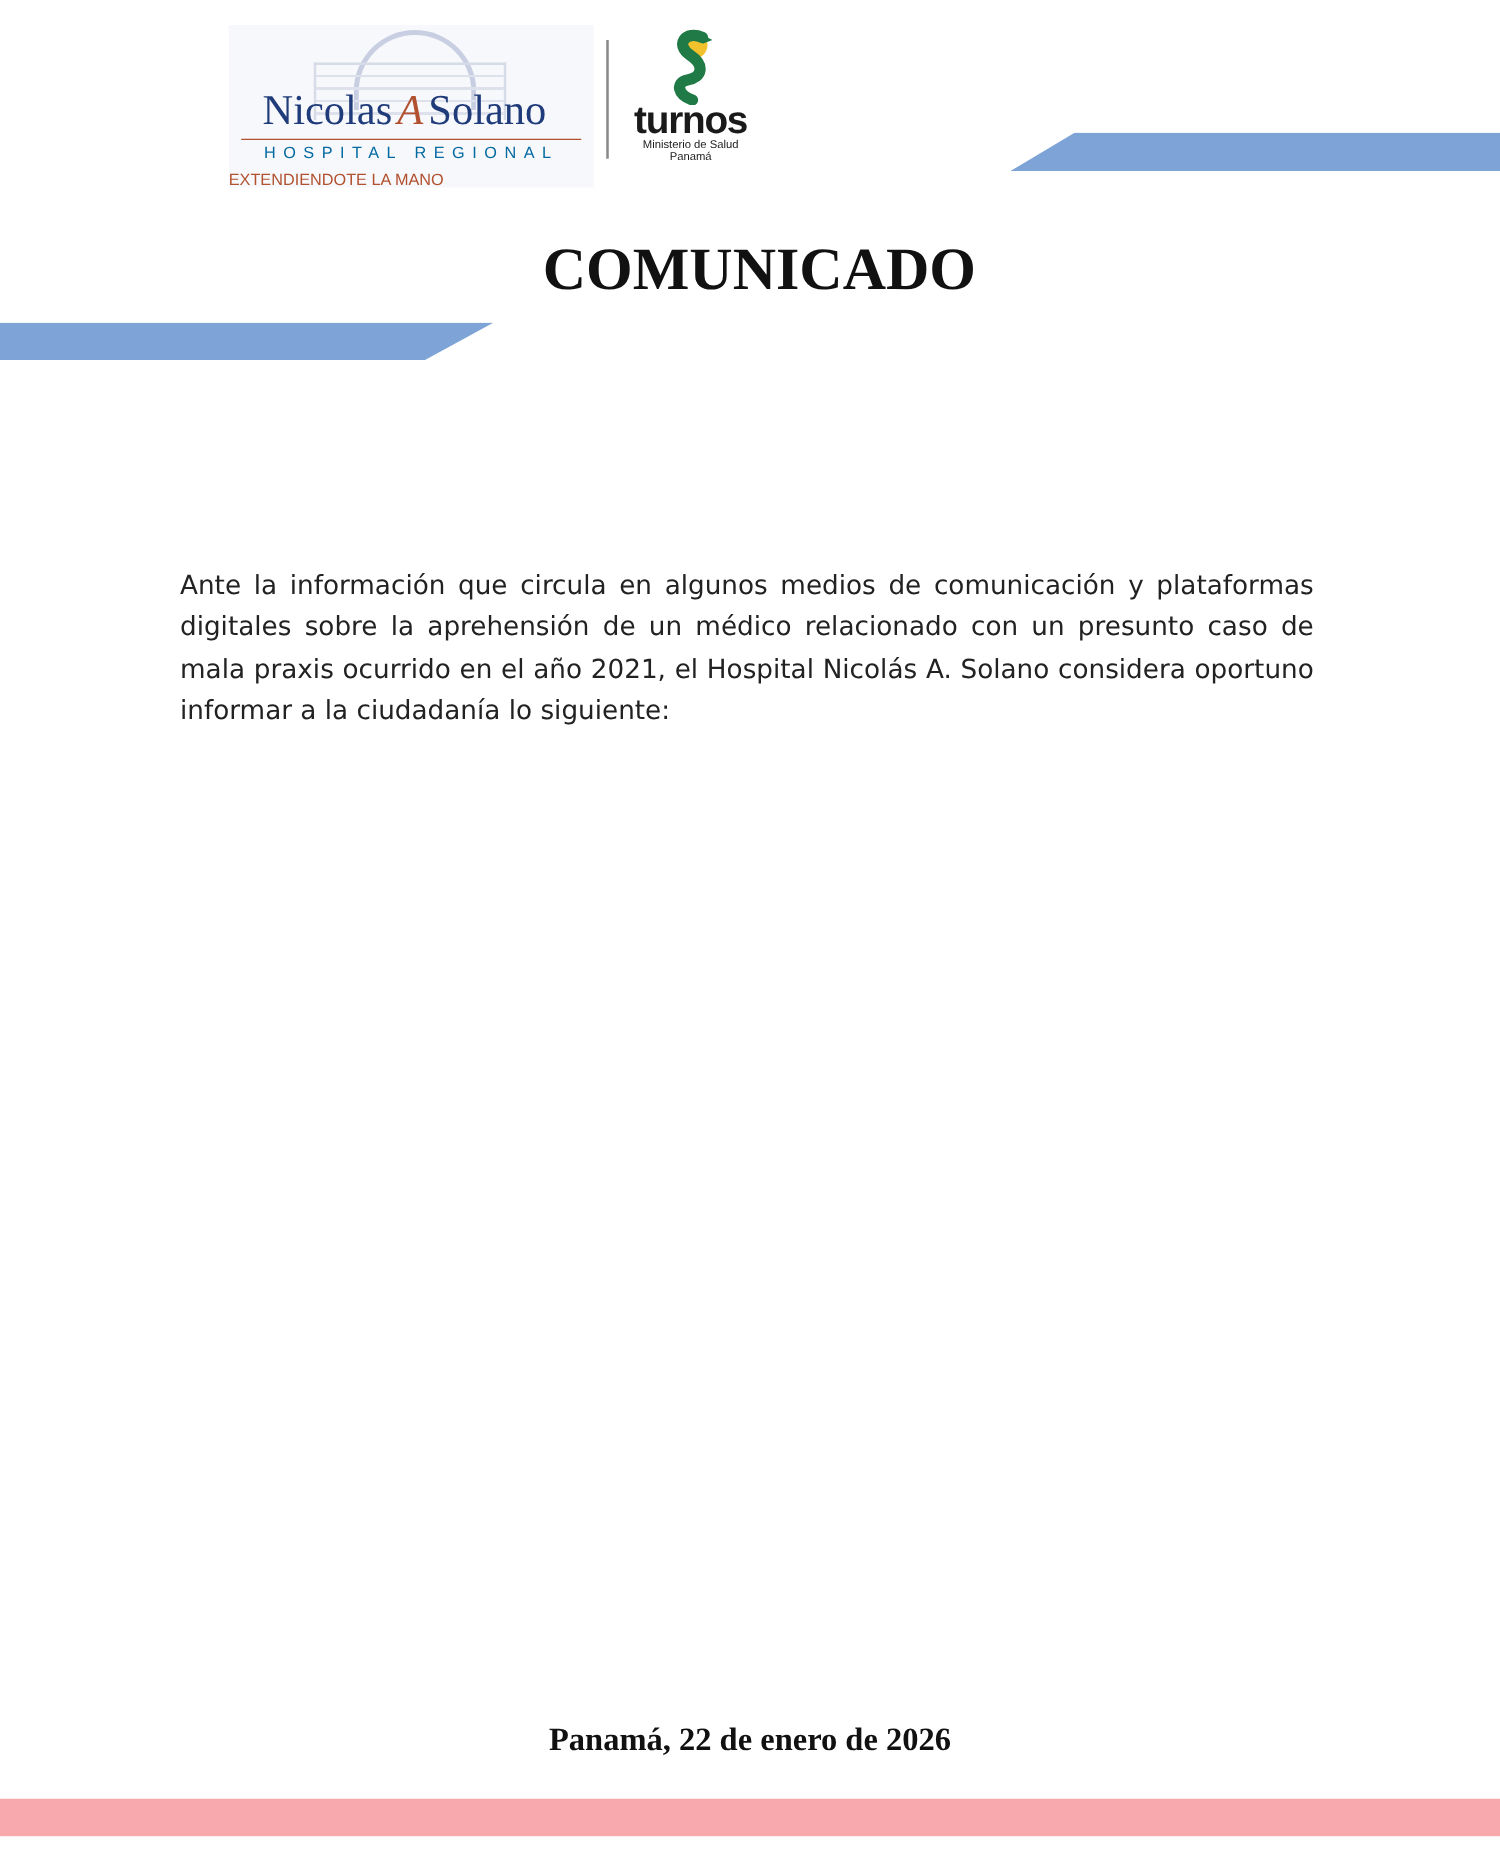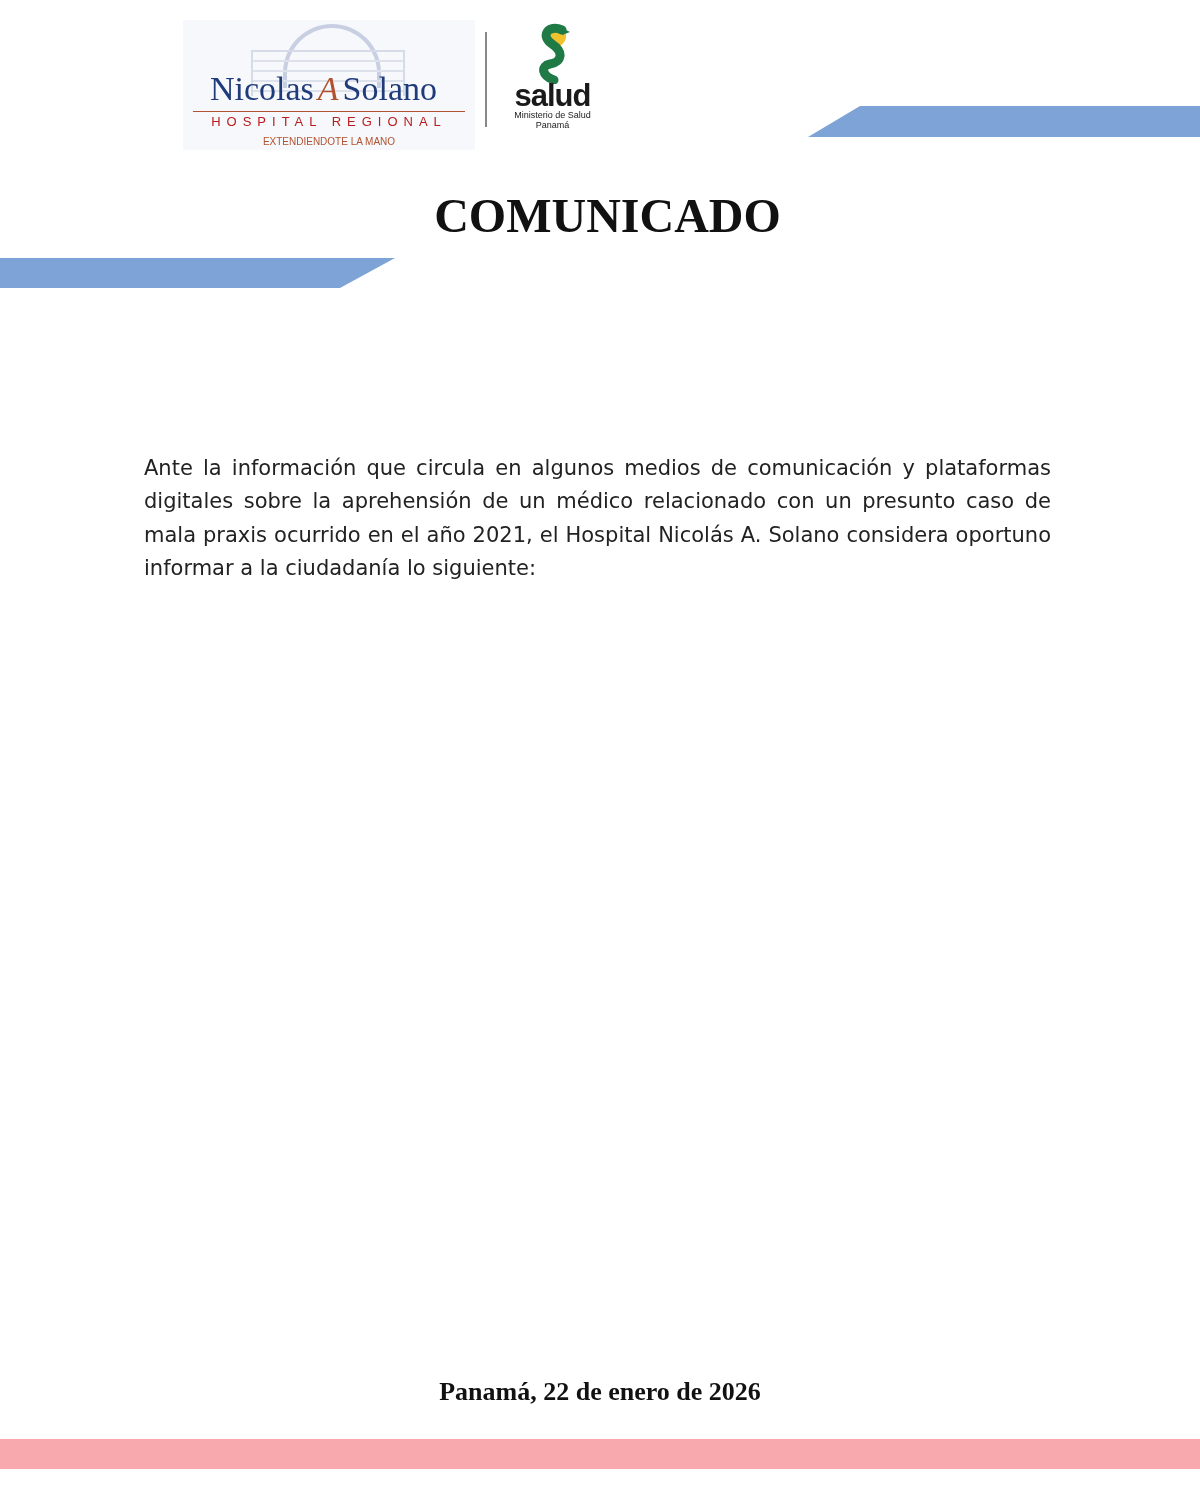--- a/index.html
+++ b/index.html
@@ -23,25 +23,25 @@
     .logo-hospital .name {
       position: absolute; left: 0; right: 11px; top: 50px; text-align: center;
       font-family: "Liberation Serif", serif; font-size: 34px; color: #1f3b7a; letter-spacing: 0px;
     }
     .logo-hospital .name .mid { color: #b2512f; font-style: italic; margin: 0 4px; }
     .logo-hospital .rule {
       position: absolute; left: 10px; right: 10px; top: 91px; height: 1px; background: #b2512f;
     }
     .logo-hospital .sub {
       position: absolute; left: 0; right: 0; top: 94px; text-align: center;
-      font-family: "Liberation Sans", sans-serif; font-size: 13px; letter-spacing: 6px; color: #b91c1c;
+      font-family: "Liberation Sans", sans-serif; font-size: 13px; letter-spacing: 6px; color: #0369a1;
     }
     .logo-hospital .tag {
-      position: absolute; left: 0; right: 0; top: 116px; text-align: center;
-      font-family: "Liberation Sans", sans-serif; font-size: 10px; color: #b2512f;
+      position: absolute; left: 0; right: 0; top: 116px; text-align: left;
+      font-family: "Liberation Sans", sans-serif; font-size: 13px; color: #b2512f;
     }
     .logo-divider {
       position: absolute; left: 485px; top: 32px; width: 2px; height: 95px; background: #888;
     }
     .logo-minsa {
       position: absolute; left: 500px; top: 22px; width: 105px; height: 115px; text-align: center;
     }
     .logo-minsa svg { display: block; margin: 0 auto; }
     .logo-minsa .word {
       font-family: "Liberation Sans", sans-serif; font-weight: bold; font-size: 31px;
@@ -93,21 +93,21 @@
 </div>
 
 <div class="logo-divider"></div>
 
 <div class="logo-minsa">
   <svg width="50" height="62" viewBox="0 0 50 62">
     <circle cx="27" cy="14" r="11" fill="#f2c12e"></circle>
     <path d="M34 8 C 20 2, 12 14, 24 22 C 36 30, 34 40, 22 42 C 12 44, 14 54, 26 58" fill="none" stroke="#1f7a46" stroke-width="9" stroke-linecap="round"></path>
     <path d="M34 6 L42 10 L34 13 Z" fill="#1f7a46"></path>
   </svg>
-  <div class="word">salud</div>
+  <div class="word">turnos</div>
   <div class="small">Ministerio de Salud</div>
   <div class="small">Panamá</div>
 </div>
 
 <div class="banner-right"></div>
 
 <div class="title">COMUNICADO</div>
 
 <div class="banner-left"></div>
 

